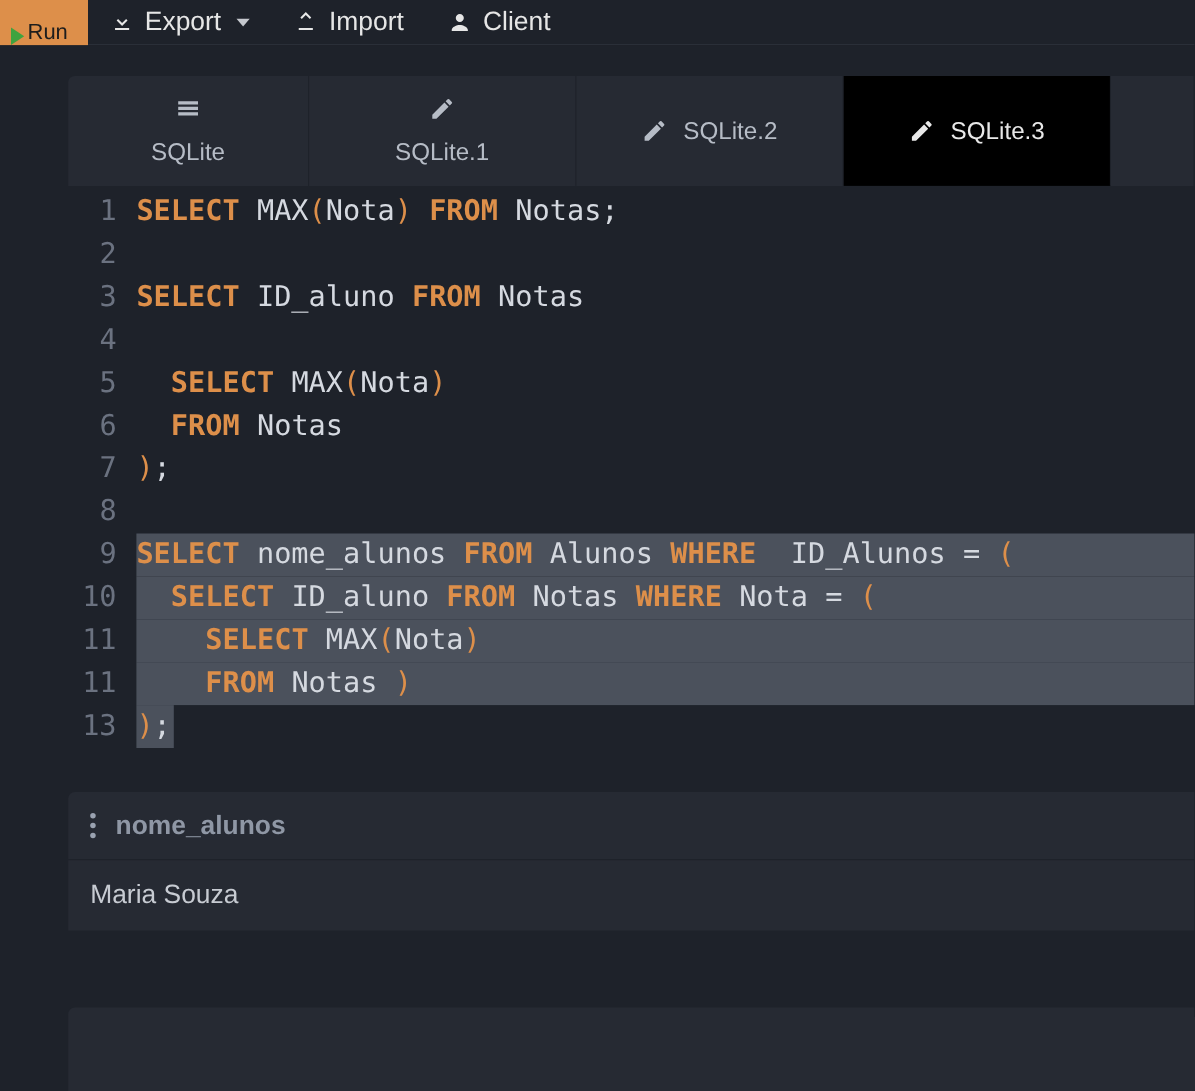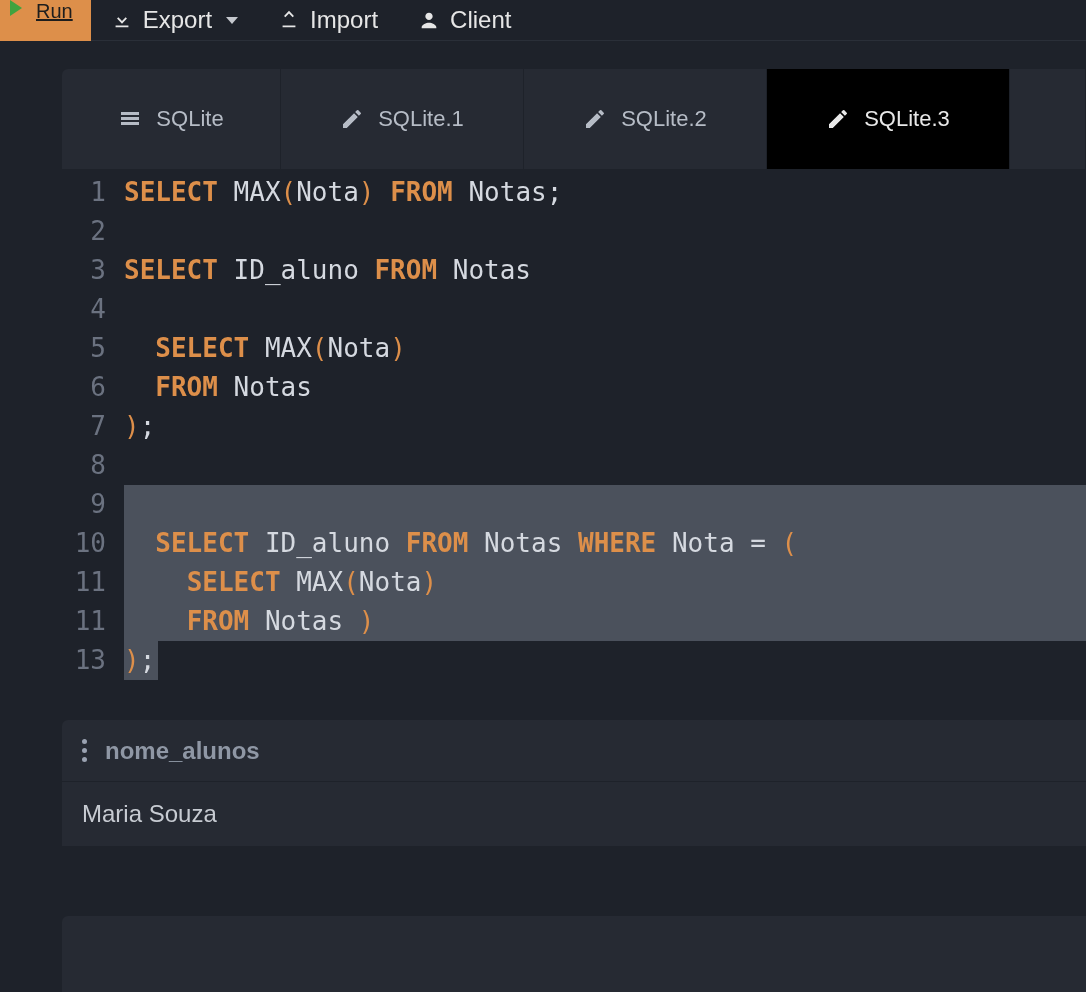--- a/index.html
+++ b/index.html
@@ -15,31 +15,30 @@
   
   .toolbar {
     display: flex;
     align-items: center;
     height: 41px;
     background: #1e222a;
     border-bottom: 1px solid #2a2f38;
   }
   .run-btn {
     display: flex;
-    align-items: flex-start;
-    gap: 14px;
+    align-items: flex-end;
+    gap: 3px;
     height: 41px;
     padding: 0 18px 0 10px;
     background: #dd8f4a;
     color: #1d1d1d;
     font-size: 20px;
     font-weight: 500;
     border: none;
     cursor: pointer;
-    text-decoration: underline;
   }
   .run-btn .tri {
     width: 0; height: 0;
     border-left: 12px solid #3fa33f;
     border-top: 8px solid transparent;
     border-bottom: 8px solid transparent;
   }
   .tb-item {
     display: flex;
     align-items: center;
@@ -84,22 +83,22 @@
     display: flex;
     align-items: center;
     justify-content: center;
     gap: 14px;
     font-size: 22px;
     color: #b6bcc6;
     border-right: 1px solid #1e222a;
     cursor: pointer;
     padding: 0 8px;
   }
-  .tab:nth-child(1){ width: 219px; }
-  .tab:nth-child(2){ width: 243px; }
+  .tab:nth-child(1){ width: 219px; flex-direction: column; }
+  .tab:nth-child(2){ width: 243px; flex-direction: column; }
   .tab:nth-child(3){ width: 243px; }
   .tab:nth-child(4){ width: 243px; background:#000000; color:#e8e8e8; }
   .tab:nth-child(5){ flex:1; }
   .tab svg { width: 24px; height: 24px; fill:#b6bcc6; }
   .tab.active svg { fill:#e8e8e8; }
 
   
   .editor {
     font-family: "SFMono-Regular", Menlo, Consolas, monospace;
     font-size: 26px;
@@ -276,20 +275,21 @@
           <div class="lineno">7</div>
           <div class="code"><span class="tok-pn">)</span><span class="tok-op">;</span></div>
         </div>
         <div class="line">
           <div class="lineno">8</div>
           <div class="code"></div>
         </div>
         <div class="line selected-full">
           <div class="sel-bg"></div>
           <div class="lineno">9</div>
+          <div class="code"><span class="tok-kw">SELECT</span> <span class="tok-id">nome_alunos</span> <span class="tok-kw">FROM</span> <span class="tok-id">Alunos</span> <span class="tok-kw">WHERE</span>  <span class="tok-id">ID_Alunos</span> <span class="tok-op">=</span> <span class="tok-pn">(</span></div>
         </div>
         <div class="line selected-full">
           <div class="sel-bg"></div>
           <div class="lineno">10</div>
           <div class="code">  <span class="tok-kw">SELECT</span> <span class="tok-id">ID_aluno</span> <span class="tok-kw">FROM</span> <span class="tok-id">Notas</span> <span class="tok-kw">WHERE</span> <span class="tok-id">Nota</span> <span class="tok-op">=</span> <span class="tok-pn">(</span></div>
         </div>
         <div class="line selected-full">
           <div class="sel-bg"></div>
           <div class="lineno">11</div>
           <div class="code">    <span class="tok-kw">SELECT</span> <span class="tok-fn">MAX</span><span class="tok-pn">(</span><span class="tok-id">Nota</span><span class="tok-pn">)</span></div>

